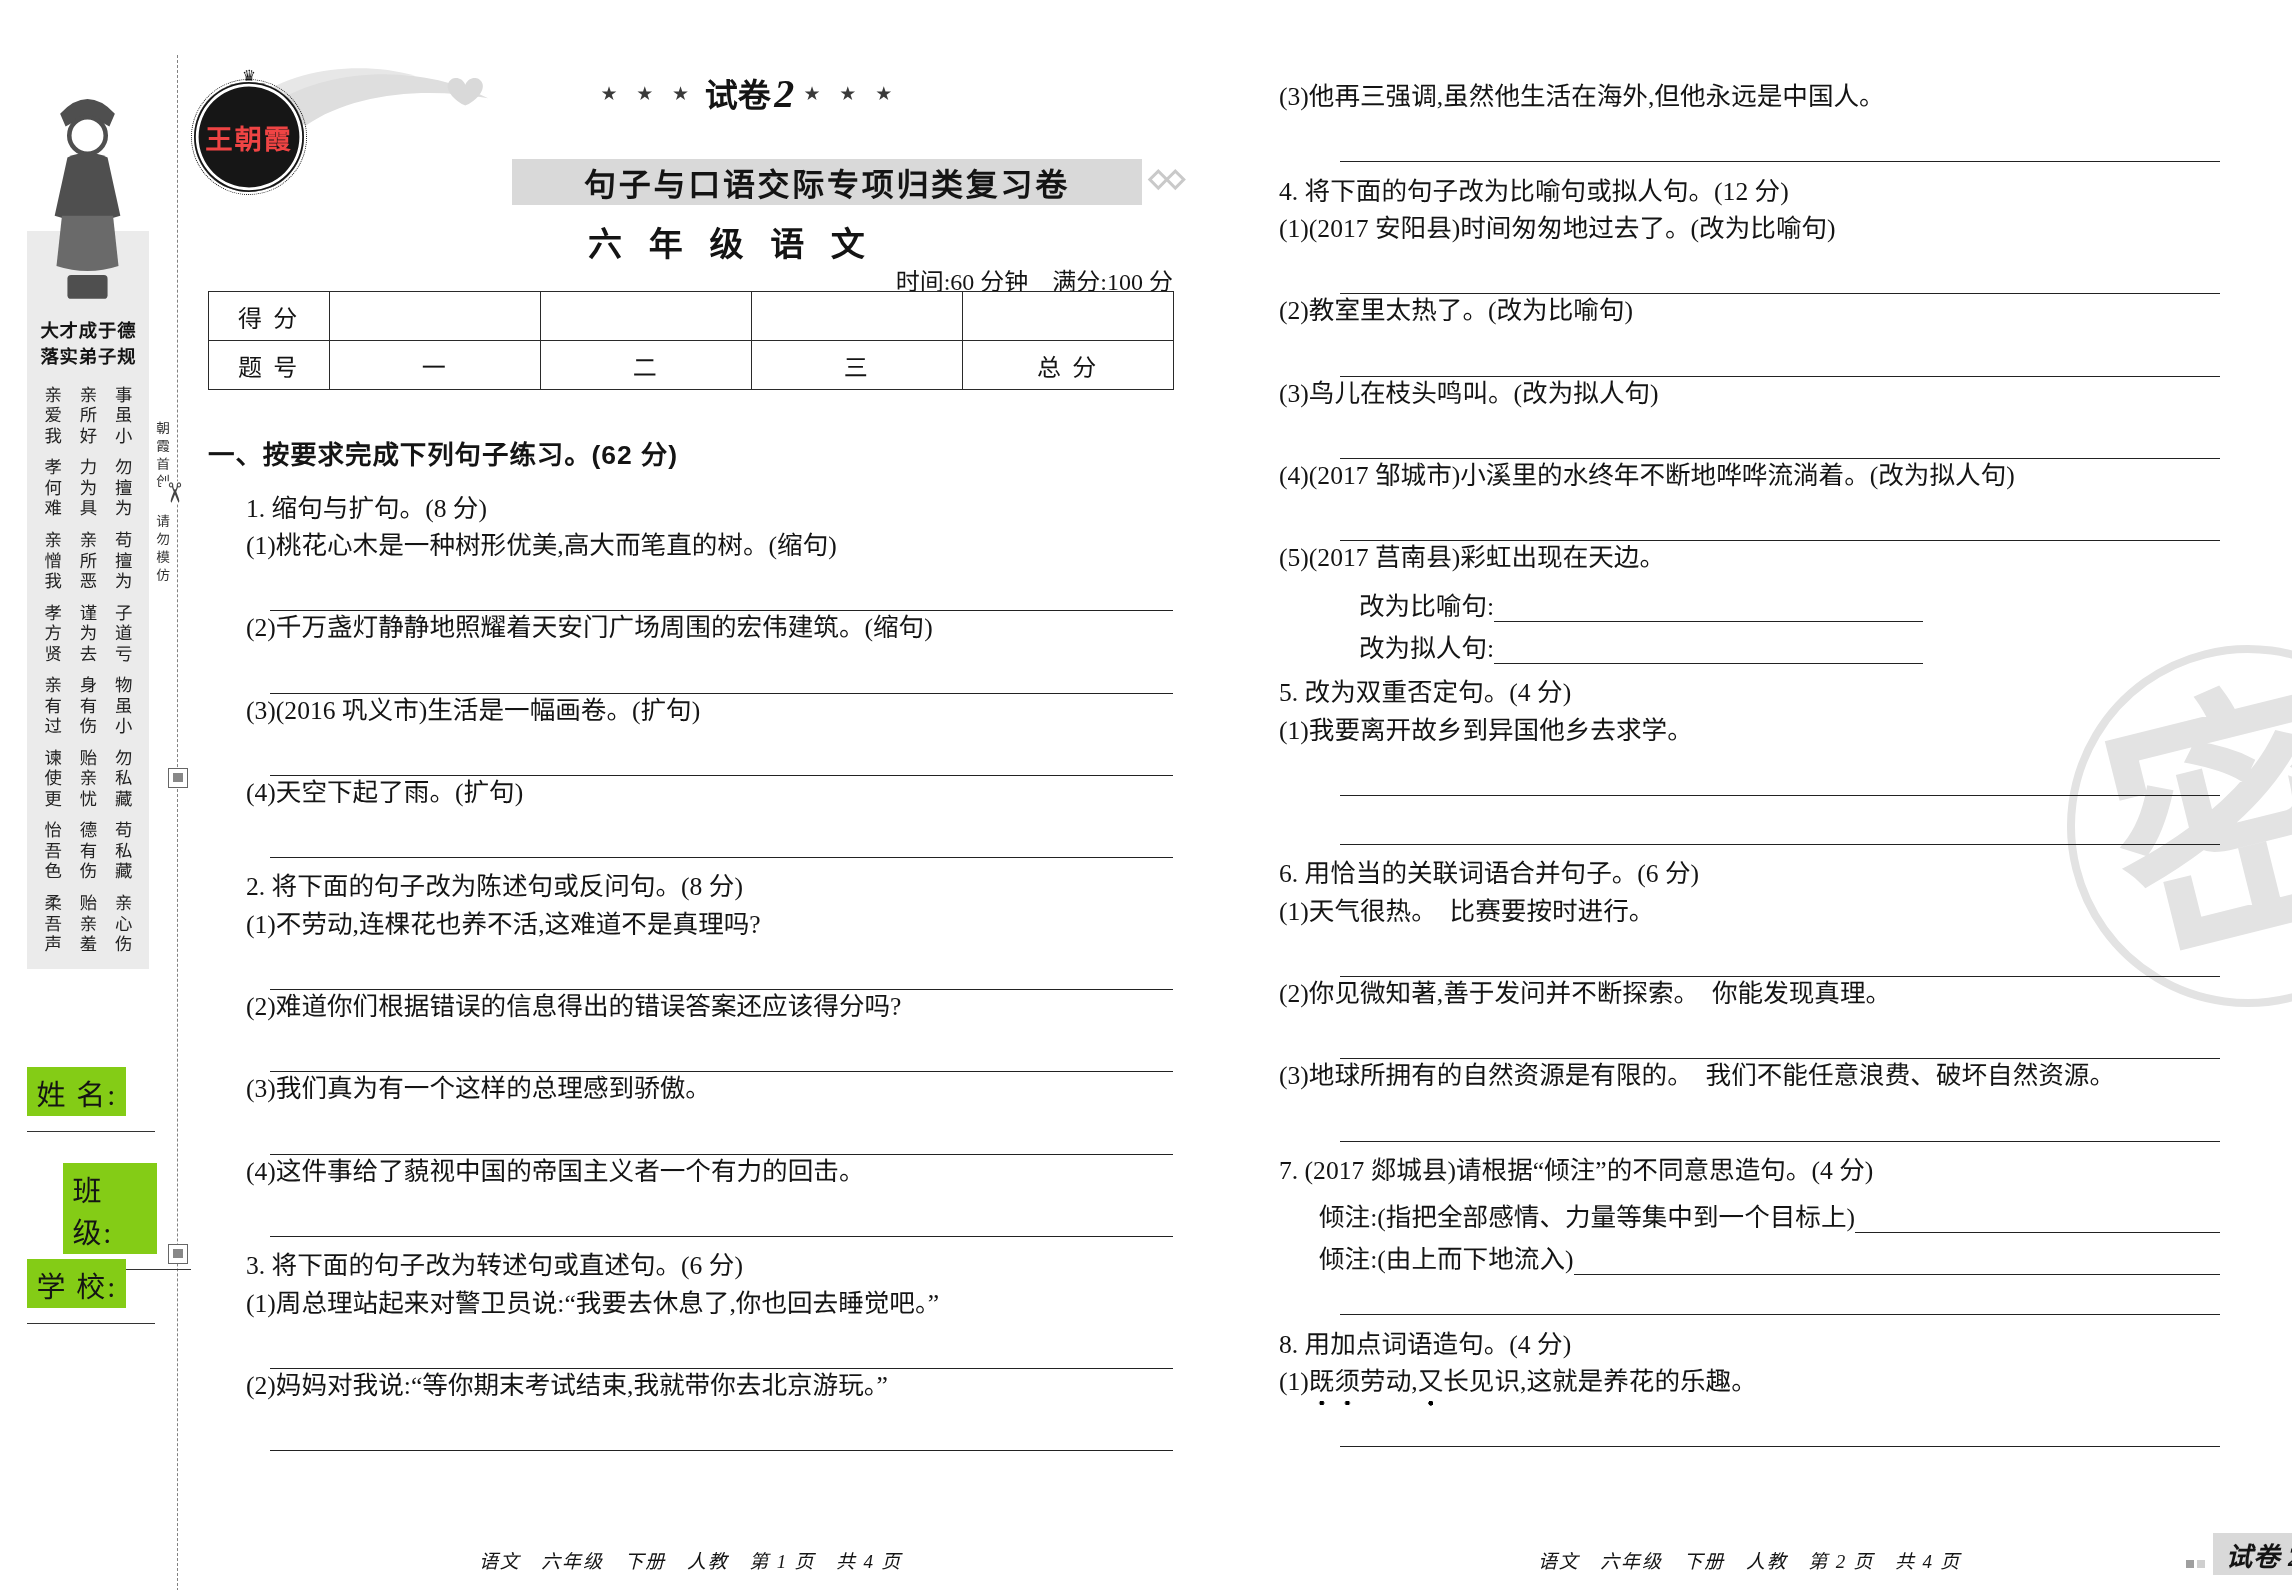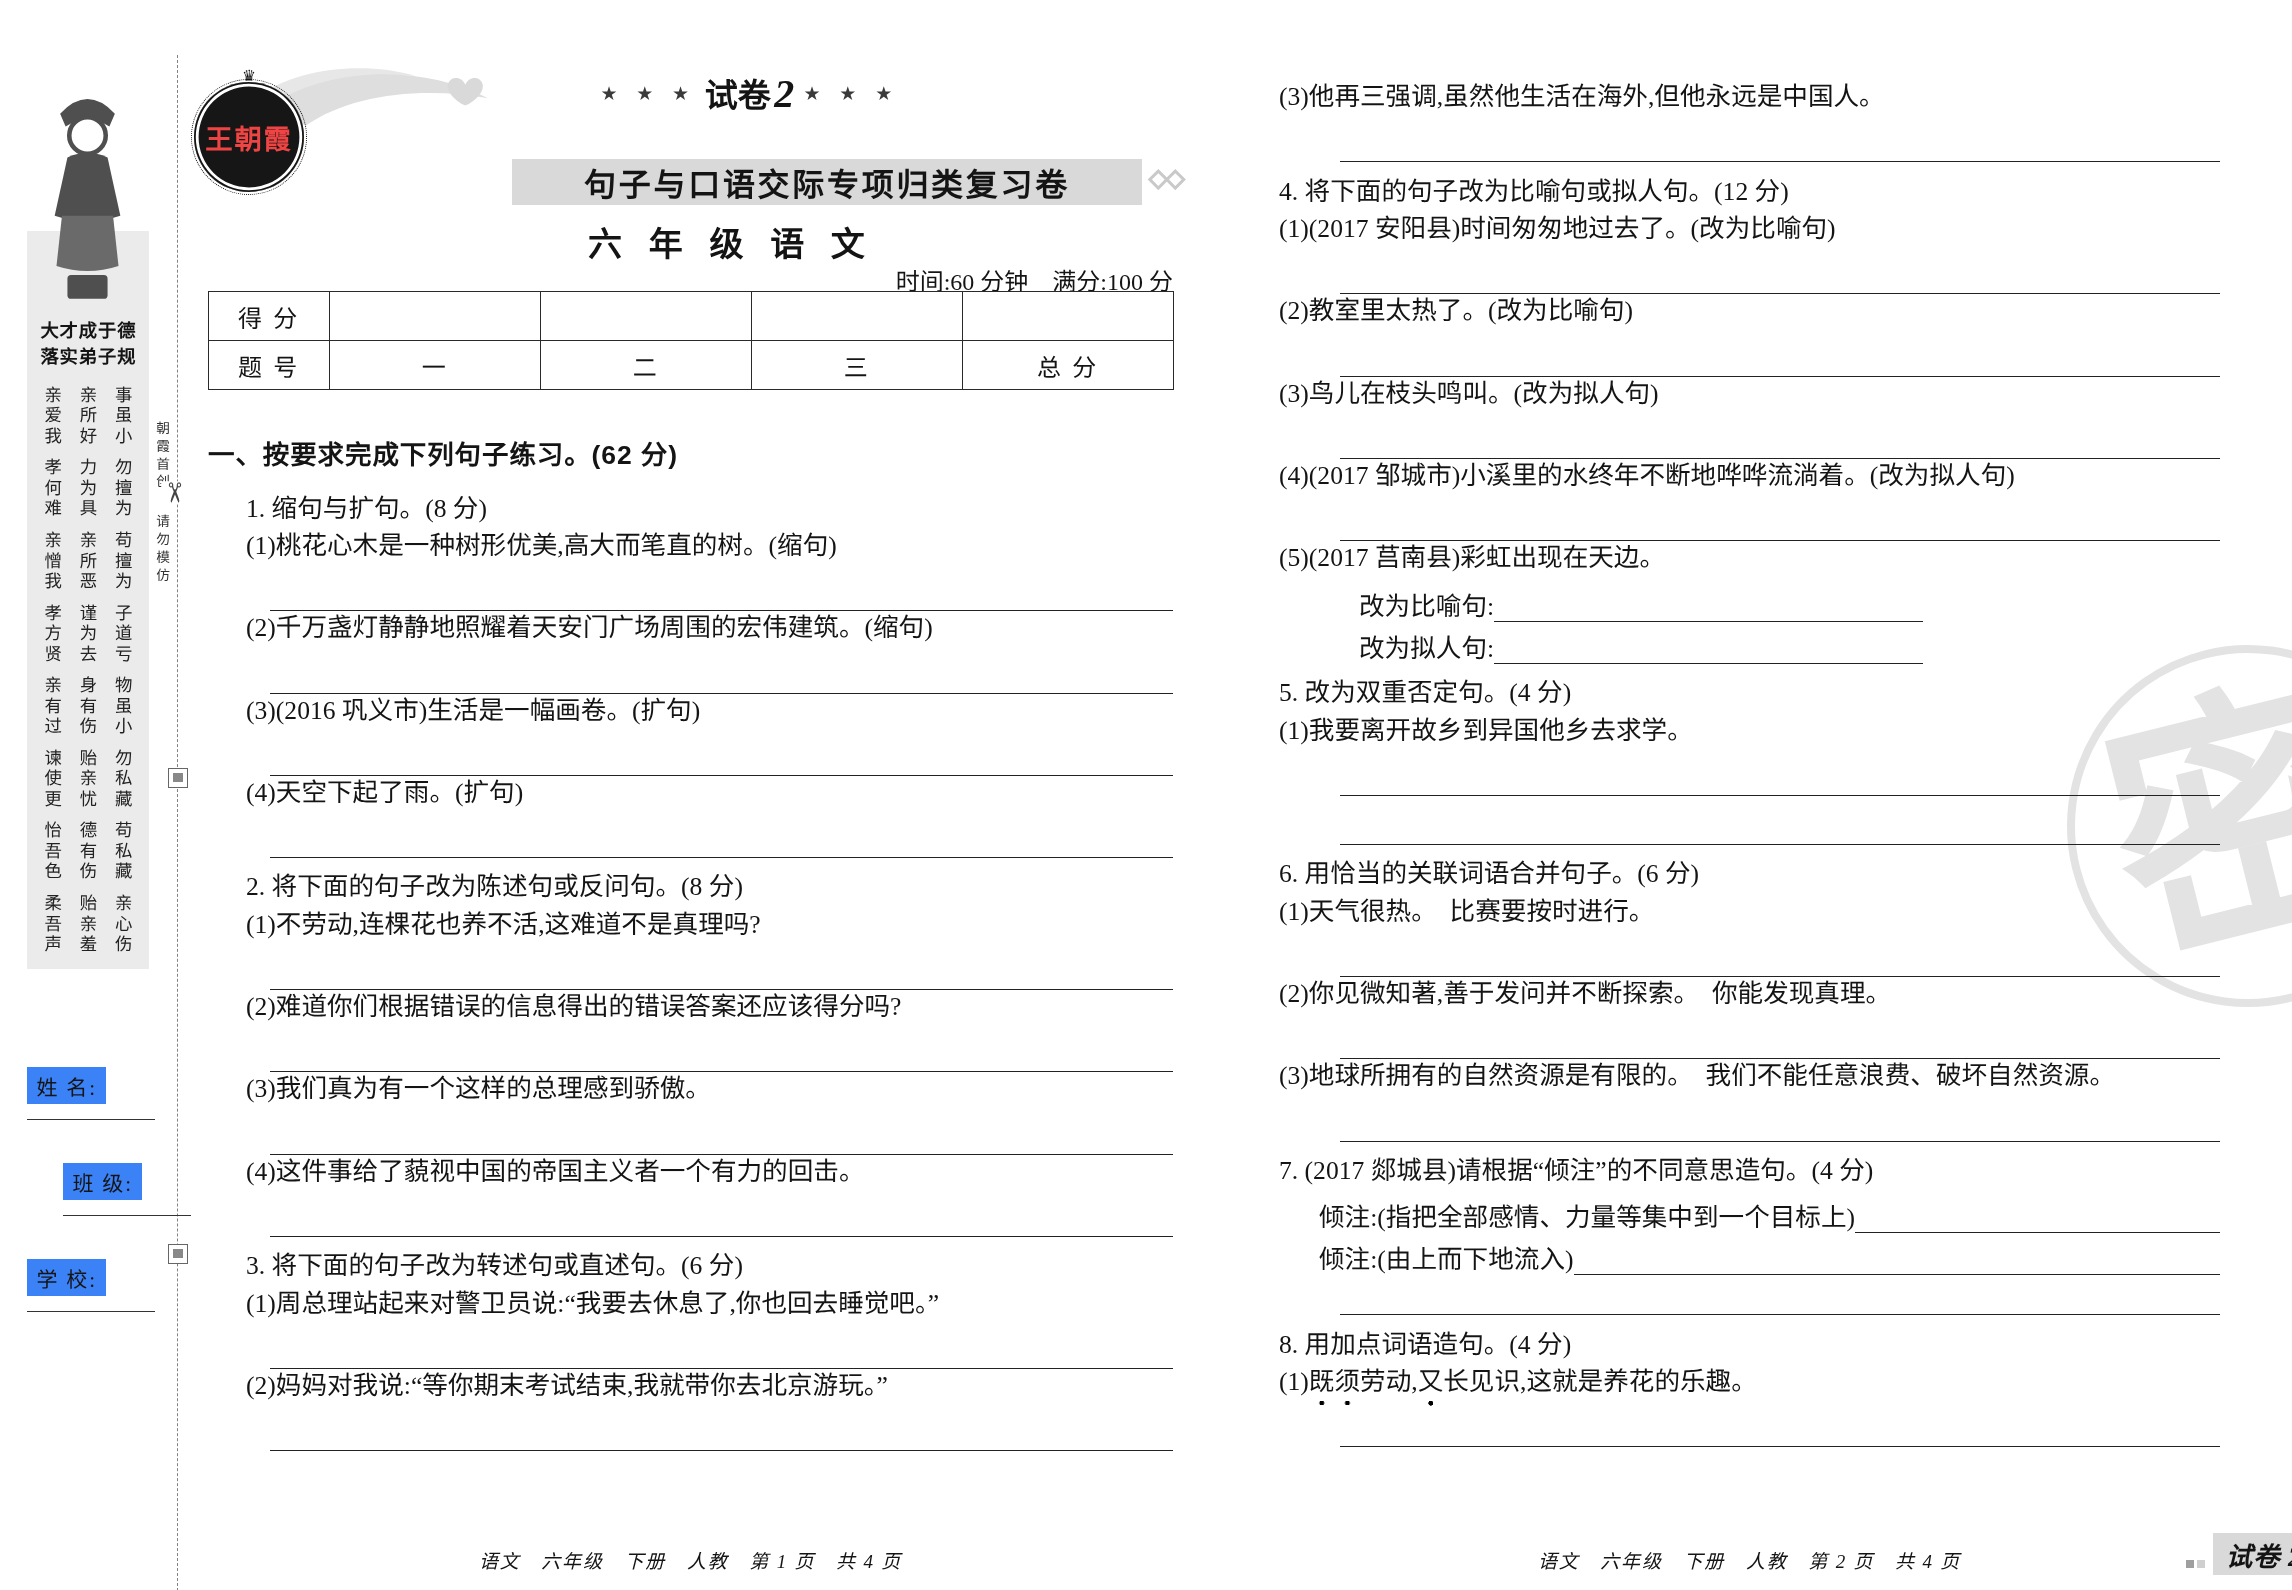--- a/index.html
+++ b/index.html
@@ -17,21 +17,21 @@
   .verse-panel{position:absolute;left:27.4px;top:231px;width:122px;height:738px;
     background:#ebebeb;z-index:1;padding-top:88px;}
   .scholar{position:absolute;left:40px;top:79px;width:95px;height:228px;z-index:2;}
   .brand-l{font-weight:700;font-size:18.3px;text-align:center;letter-spacing:0.9px;line-height:1.4;}
   .verse-grid{display:grid;grid-template-columns:repeat(3,1fr);row-gap:11px;column-gap:1.8px;
     justify-items:center;padding:14.6px 9.1px 0 9.1px;}
   .verse-cell{width:18.3px;font-size:17.4px;line-height:1.18;word-break:break-all;text-align:center;color:#222;}
   .vert-note{position:absolute;left:155px;top:420px;width:16.4px;text-align:center;z-index:1;}
   .vert-note div{font-size:13.7px;line-height:1.3;word-break:break-all;color:#333;margin-bottom:22px;}
   .field{position:absolute;left:27.4px;width:130px;z-index:1;}
-  .field-label{display:inline-block;background:#3b82f6;padding:3.7px 9.1px;font-size:21px;letter-spacing:1.8px;}
+  .field-label{display:inline-block;background:#84cc16;padding:3.7px 9.1px;font-size:29px;letter-spacing:1.8px;}
   .field-line{margin-top:14.6px;border-bottom:1.8px solid #333;width:128px;}
   .cut-line{position:absolute;left:177px;top:55px;height:1536px;border-left:1.8px dashed #828282;z-index:1;}
   .scissors{position:absolute;left:163px;top:479px;font-family:"DejaVu Sans",sans-serif;font-size:27.4px;
     color:#444;transform:rotate(90deg);z-index:2;background:#fff;line-height:1;}
   .reg-mark{position:absolute;width:20px;height:20px;border:1.8px solid #666;background:#fff;z-index:2;}
   .reg-mark i{display:block;width:9.1px;height:9.1px;background:#888;margin:3.7px auto;}
 
   
   .deco-swirl{position:absolute;left:187px;top:48px;z-index:0;}
   .logo{position:absolute;left:194px;top:82px;width:110px;height:110px;border-radius:50%;

